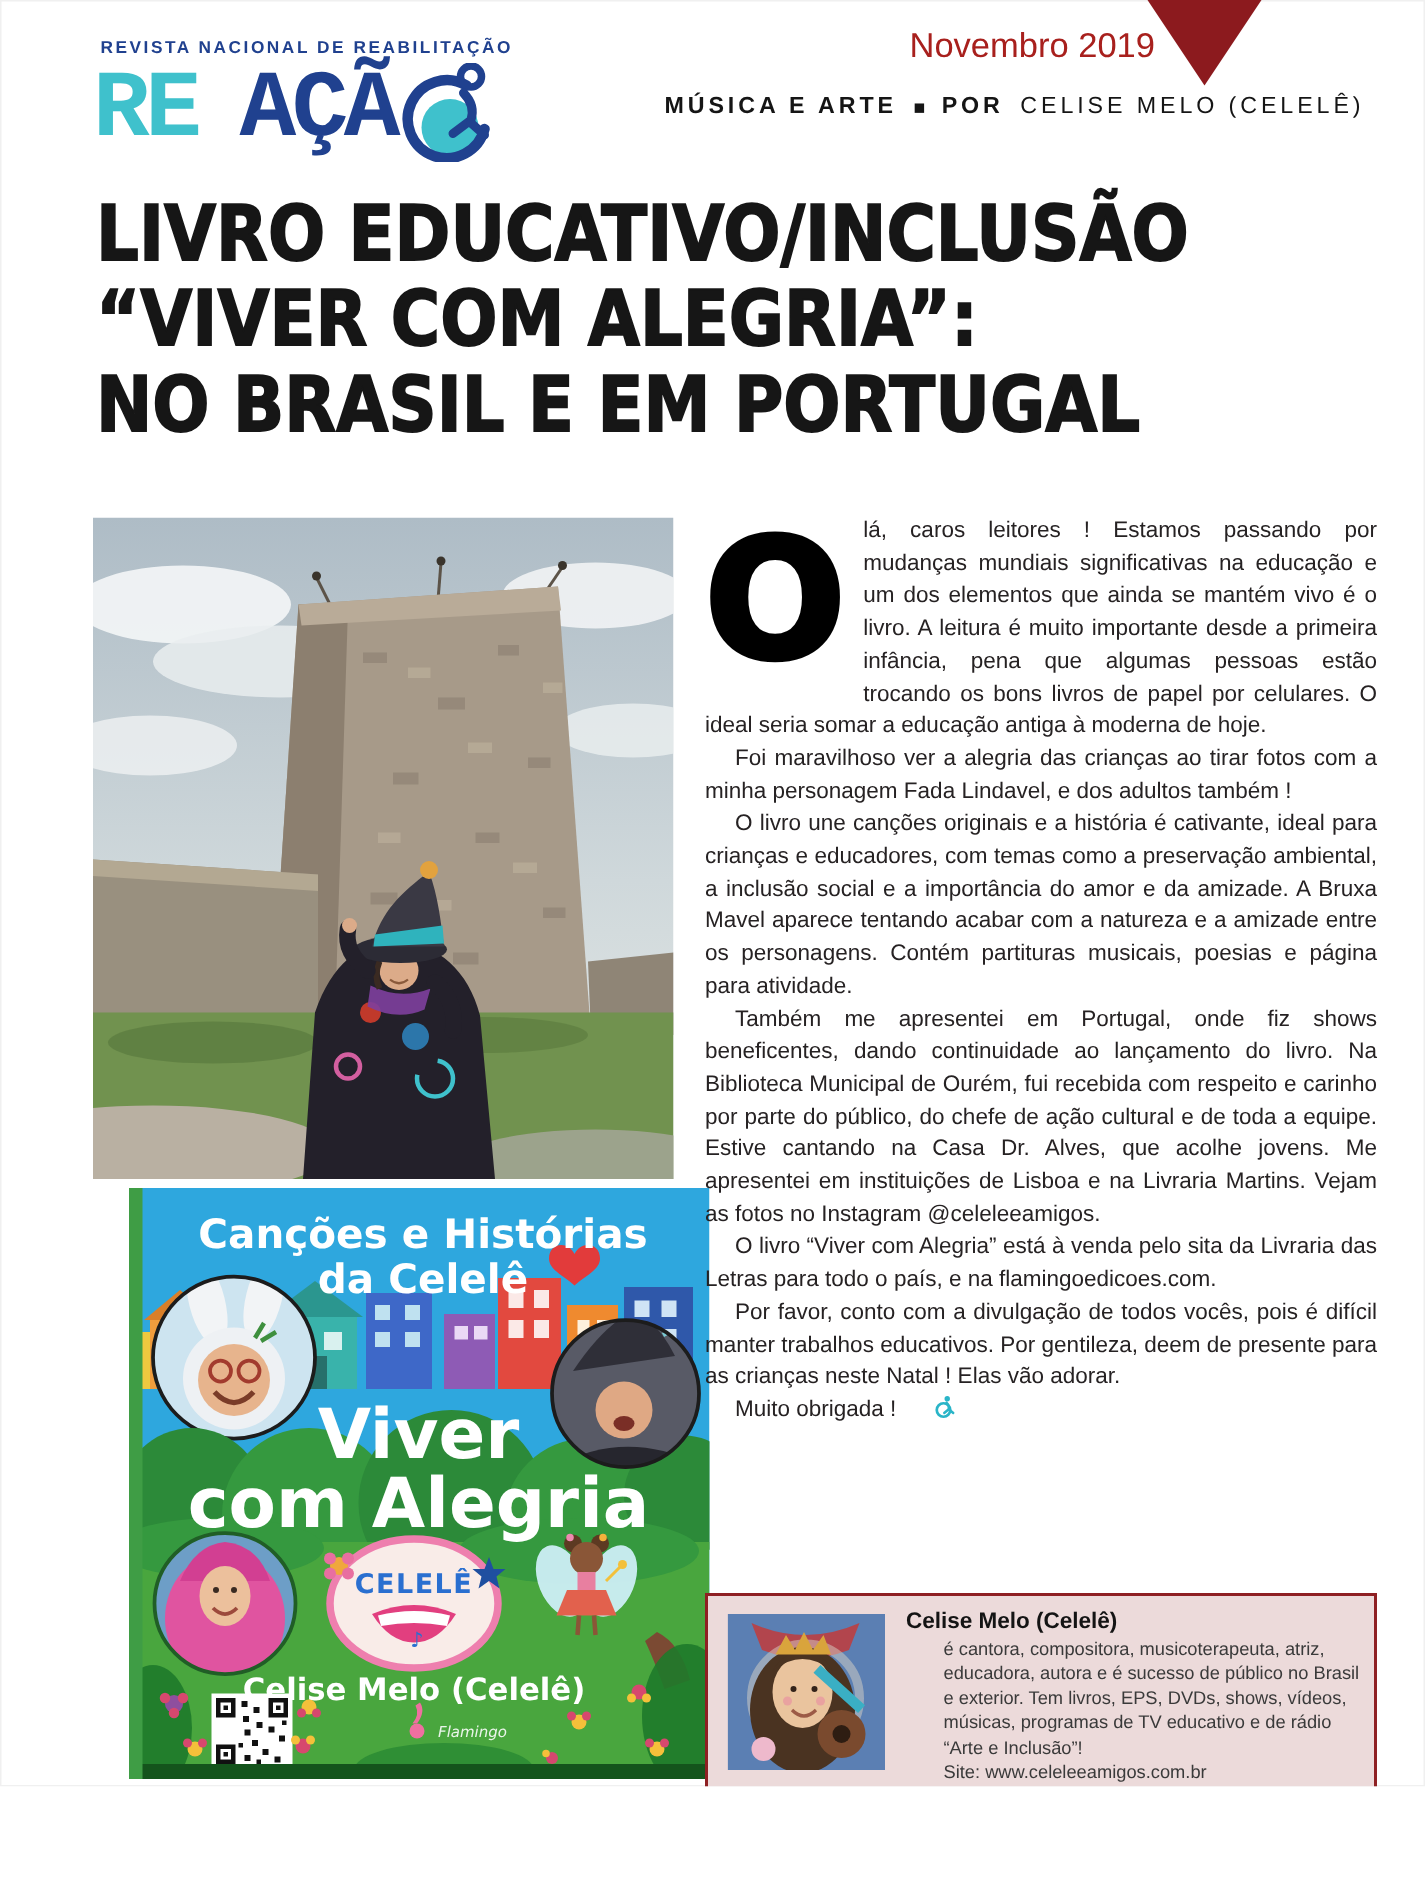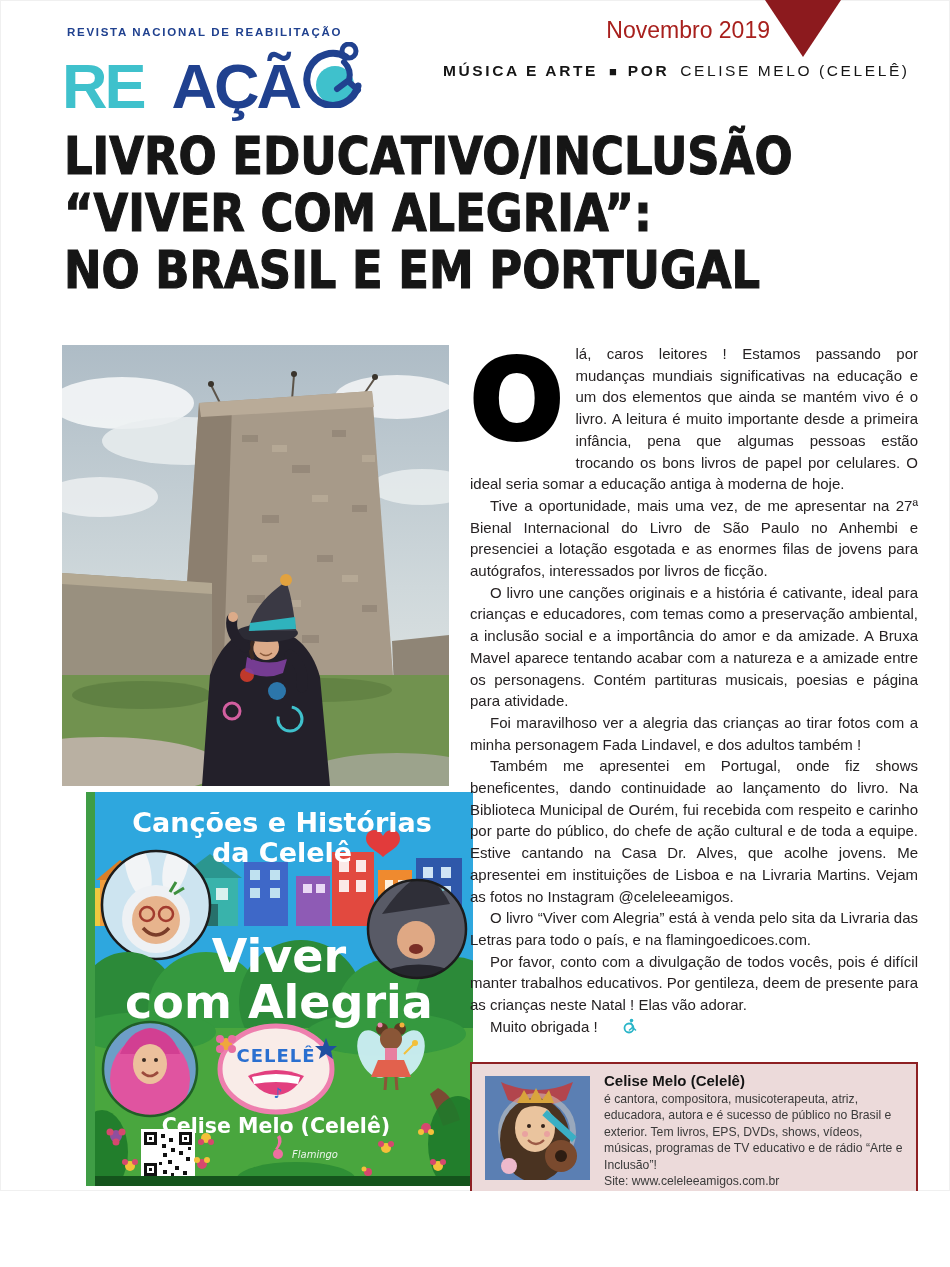--- a/index.html
+++ b/index.html
@@ -2,22 +2,22 @@
 <html><head>
 <meta charset="utf-8">
 <style>
   html,body{margin:0;padding:0;background:#ffffff;}
   .page{position:relative;width:950px;height:1191px;background:#fff;overflow:hidden;
         font-family:"Liberation Sans",sans-serif;box-shadow:inset 0 0 0 1px #f0f0f0;}
 
   
   .tagline{position:absolute;left:67px;top:26px;font-size:11.5px;font-weight:bold;
            letter-spacing:1.7px;color:#20418f;}
-  .logo{position:absolute;left:62px;top:42px;display:flex;align-items:flex-end;
-        font-family:Liberation Sans, sans-serif;font-weight:bold;font-size:63px;
+  .logo{position:absolute;left:62px;top:42px;display:flex;
+        font-family:Liberation Mono, monospace;font-weight:bold;font-size:63px;
         letter-spacing:-3px;line-height:1;}
   .logo .re{color:#3fc1cc;}
   .logo .acao{color:#20418f;margin-left:28px;}
   .logo .wheel{margin-left:3px;}
   .issue{position:absolute;top:17px;right:180px;font-size:23px;color:#a8201d;}
   .corner-tri{position:absolute;left:765px;top:0;width:0;height:0;
               border-left:38px solid transparent;border-right:38px solid transparent;
               border-top:57px solid #8c1a1e;}
   .section-row{position:absolute;left:443px;top:62px;display:flex;align-items:center;
                gap:11px;font-size:15.5px;letter-spacing:2.6px;color:#151515;white-space:nowrap;}
@@ -46,21 +46,21 @@
            -webkit-text-stroke:4px #000;}
   .closing{text-indent:20px;}
   .wheel-end{display:inline-block;vertical-align:-2px;margin-left:4px;}
 
   
   .bio{position:absolute;left:470px;top:1062px;width:448px;height:132px;
        background:#ecdada;border:2px solid #8e2023;box-sizing:border-box;}
   .bio-photo{position:absolute;left:13px;top:12px;width:105px;height:104px;overflow:hidden;}
   .bio-text{position:absolute;left:132px;top:8px;width:306px;}
   .bio-name{font-weight:bold;font-size:15px;color:#141414;margin-bottom:2px;}
-  .bio-desc,.bio-line{font-size:12.2px;line-height:16.4px;color:#3a3a3a;}
+  .bio-desc,.bio-line{font-size:12.2px;line-height:16.4px;color:#3a3a3a;margin-left:25px;}
 
   
   .footer{position:absolute;top:1199px;right:63px;display:flex;align-items:center;gap:30px;}
   .footer .mag{font-size:13px;letter-spacing:1.3px;color:#2e2e2e;}
   .footer .sep{width:2px;height:28px;background:#4a4a4a;}
   .footer .pnum{font-size:17px;font-weight:bold;color:#111;font-family:Liberation Serif, serif;}
 </style>
 </head>
 <body>
 
@@ -373,23 +373,22 @@
             <circle cx="-4" cy="-3" r="2.5" fill="#f5c03a"></circle>
           </g>
       </g>
       <rect y="384" width="387" height="10" fill="#14541c"></rect>
       <rect width="9" height="394" fill="#3f9d45"></rect>
     </svg>
   </div>
 
   <div class="article">
     <p class="first"><span class="dropcap">O</span><span>lá, caros leitores ! Estamos passando por mudanças mundiais significativas na educação e um dos elementos que ainda se mantém vivo é o livro. A leitura é muito importante desde a primeira infância, pena que algumas pessoas estão trocando os bons livros de papel por celulares. O ideal seria somar a educação antiga à moderna de hoje.</span></p>
-    <p>Tive a oportunidade, mais uma vez, de me apresentar na 27ª Bienal Internacional do Livro de São Paulo no Anhembi e presenciei a lotação esgotada e as enormes filas de jovens para autógrafos, interessados por livros de ficção.</p>
+    <p>Foi maravilhoso ver a alegria das crianças ao tirar fotos com a minha personagem Fada Lindavel, e dos adultos também !</p>
     <p>O livro une canções originais e a história é cativante, ideal para crianças e educadores, com temas como a preservação ambiental, a inclusão social e a importância do amor e da amizade. A Bruxa Mavel aparece tentando acabar com a natureza e a amizade entre os personagens. Contém partituras musicais, poesias e página para atividade.</p>
-    <p>Foi maravilhoso ver a alegria das crianças ao tirar fotos com a minha personagem Fada Lindavel, e dos adultos também !</p>
     <p>Também me apresentei em Portugal, onde fiz shows beneficentes, dando continuidade ao lançamento do livro. Na Biblioteca Municipal de Ourém, fui recebida com respeito e carinho por parte do público, do chefe de ação cultural e de toda a equipe. Estive cantando na Casa Dr. Alves, que acolhe jovens. Me apresentei em instituições de Lisboa e na Livraria Martins. Vejam as fotos no Instagram @celeleeamigos.</p>
     <p>O livro “Viver com Alegria” está à venda pelo sita da Livraria das Letras para todo o país, e na flamingoedicoes.com.</p>
     <p>Por favor, conto com a divulgação de todos vocês, pois é difícil manter trabalhos educativos. Por gentileza, deem de presente para as crianças neste Natal ! Elas vão adorar.</p>
     <p class="closing"><span>Muito obrigada !</span><span class="wheel-end"><svg width="15" height="16" viewBox="0 0 15 16">
             <circle cx="7" cy="10" r="4.5" fill="none" stroke="#2ab5c8" stroke-width="1.8"></circle>
             <circle cx="9.5" cy="2.5" r="1.8" fill="#2ab5c8"></circle>
             <path d="M9,5 q2,2 1.5,4.5 l-3,2.5" fill="none" stroke="#2ab5c8" stroke-width="1.6" stroke-linecap="round"></path>
             <path d="M10.5,9.5 l3,2.5" stroke="#2ab5c8" stroke-width="1.6" stroke-linecap="round"></path>
           </svg></span></p>
   </div>

